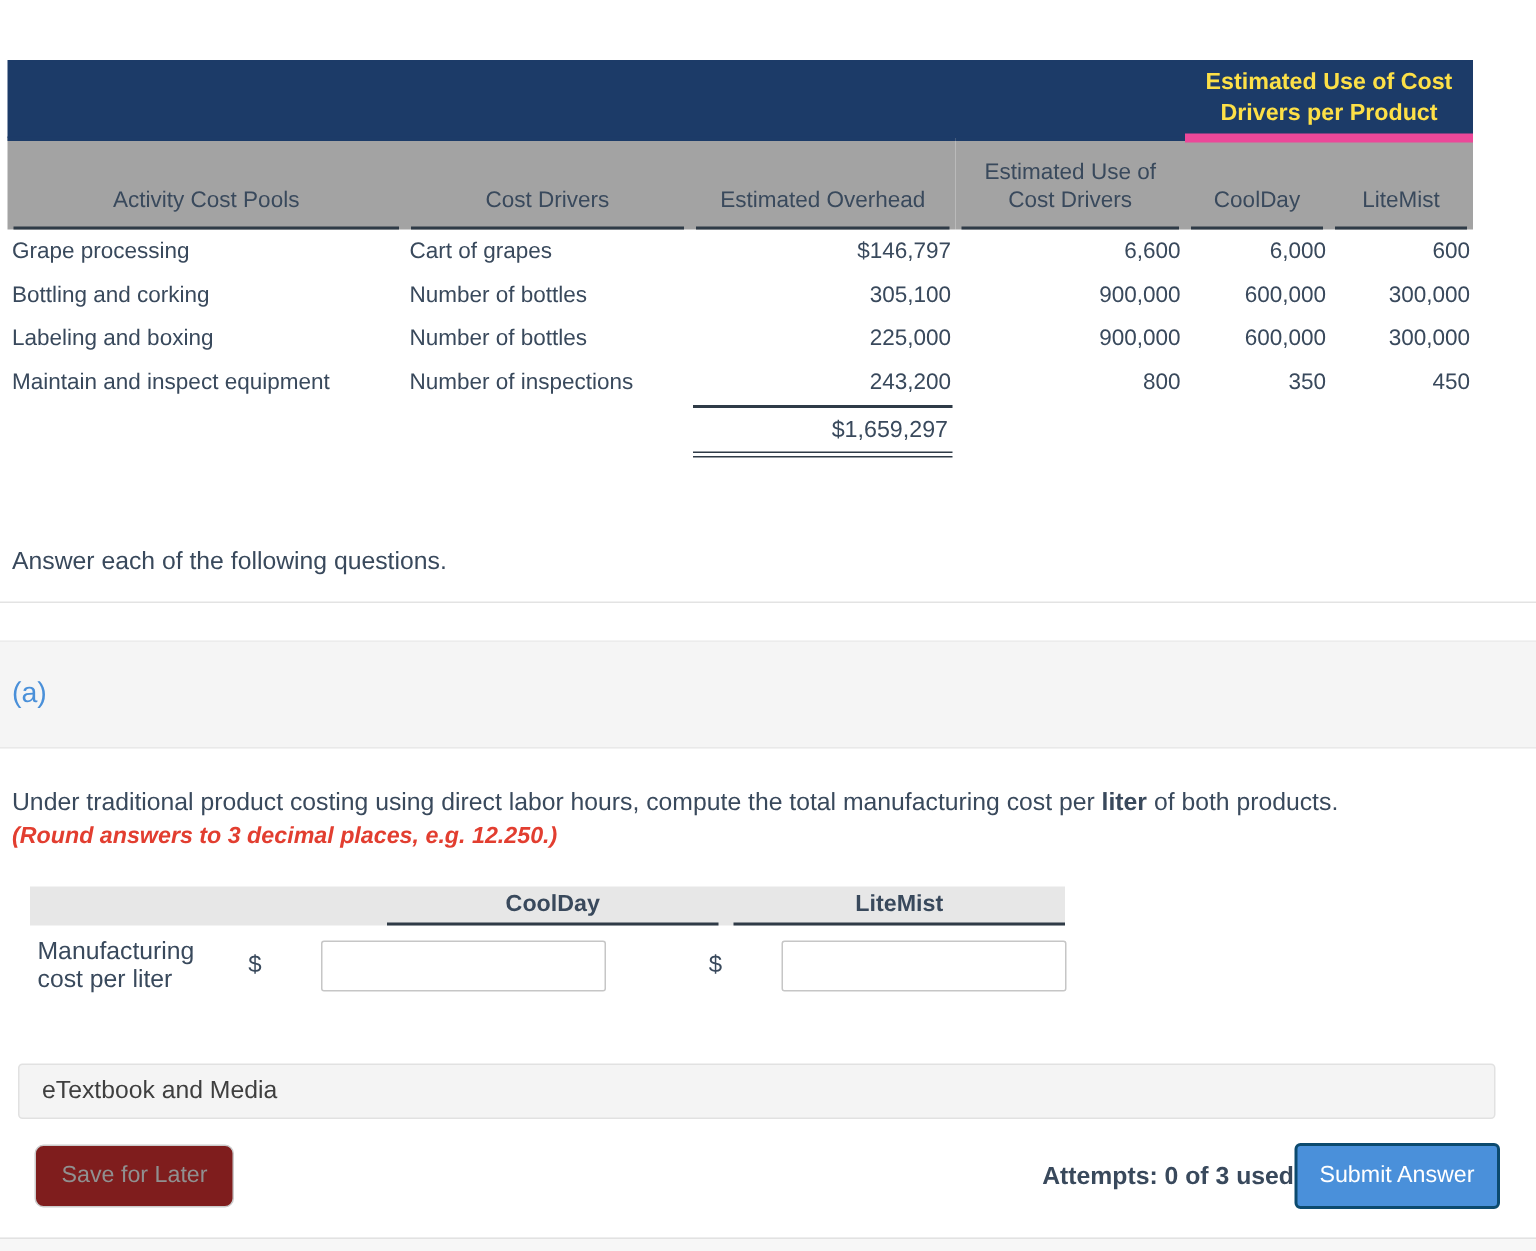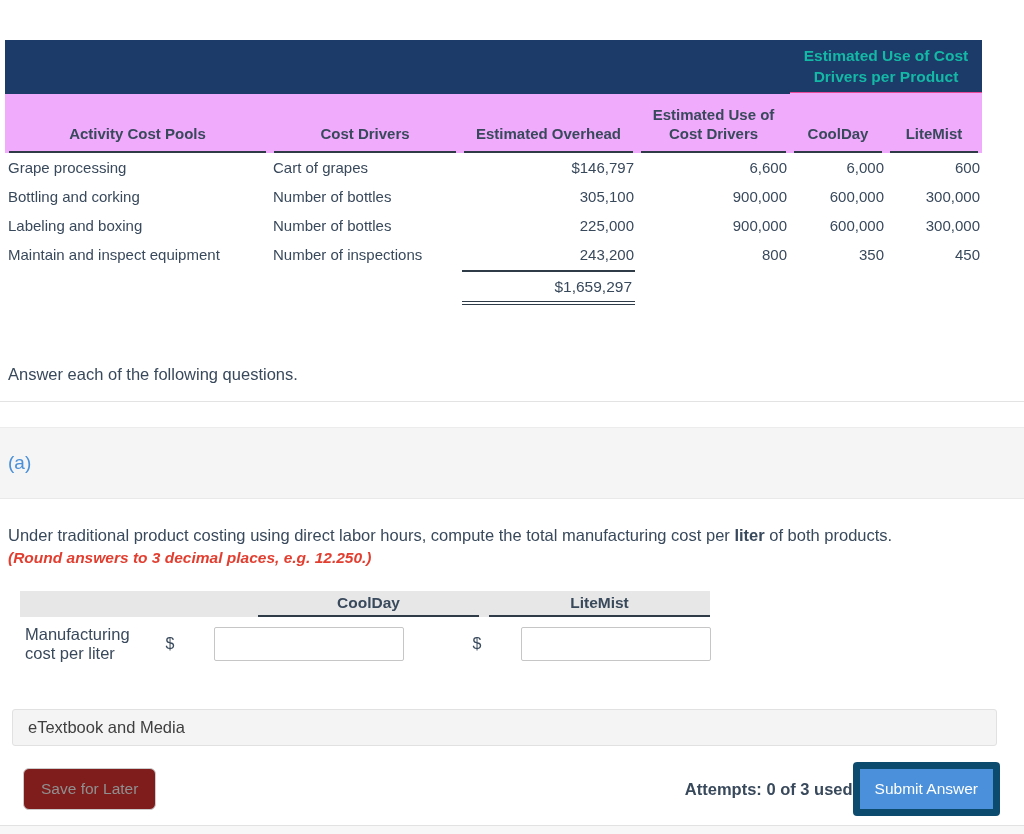--- a/index.html
+++ b/index.html
@@ -20,32 +20,32 @@
     width: 977px;
     margin-left: 5px;
     font-size: 15px;
   }
   tr.navy-row th {
     background: #1c3b68;
     height: 52px;
     border-bottom: 3px solid #1c3b68;
   }
   tr.navy-row th.merged {
-    border-bottom: 1px solid #ec4899;
-    color: #14b8a6;
+    border-bottom: 6px solid #ec4899;
+    color: #fde047;
     font-weight: 700;
     font-size: 15.5px;
     text-align: center;
     vertical-align: middle;
     line-height: 1.35;
     padding: 4px 8px 2px 8px;
   }
   tr.col-head th {
-    background: #f0abfc;
-    font-weight: 700;
+    background: #a3a3a3;
+    font-weight: 400;
     color: #39495c;
     vertical-align: bottom;
     padding: 9px 4px 0 4px;
   }
   tr.col-head th .ul {
     border-bottom: 2px solid #2f3b47;
     padding: 2px 2px 7px 2px;
     text-align: center;
     line-height: 1.3;
   }
@@ -137,21 +137,21 @@
     padding: 11px 17px;
     color: #909090;
     font-size: 15.5px;
     font-family: inherit;
     cursor: pointer;
   }
   .footer-right { display: flex; align-items: center; }
   .attempts { font-weight: 700; font-size: 16.5px; color: #39495c; }
   .submit-btn {
     background: #4a90da;
-    border: 7px solid #0c4a6e;
+    border: 2px solid #0c4a6e;
     border-radius: 4px;
     padding: 11px 15px;
     color: #ffffff;
     font-size: 15.5px;
     font-family: inherit;
     cursor: pointer;
   }
   .bottom-strip {
     position: absolute;
     left: 0; right: 0; bottom: 0;

